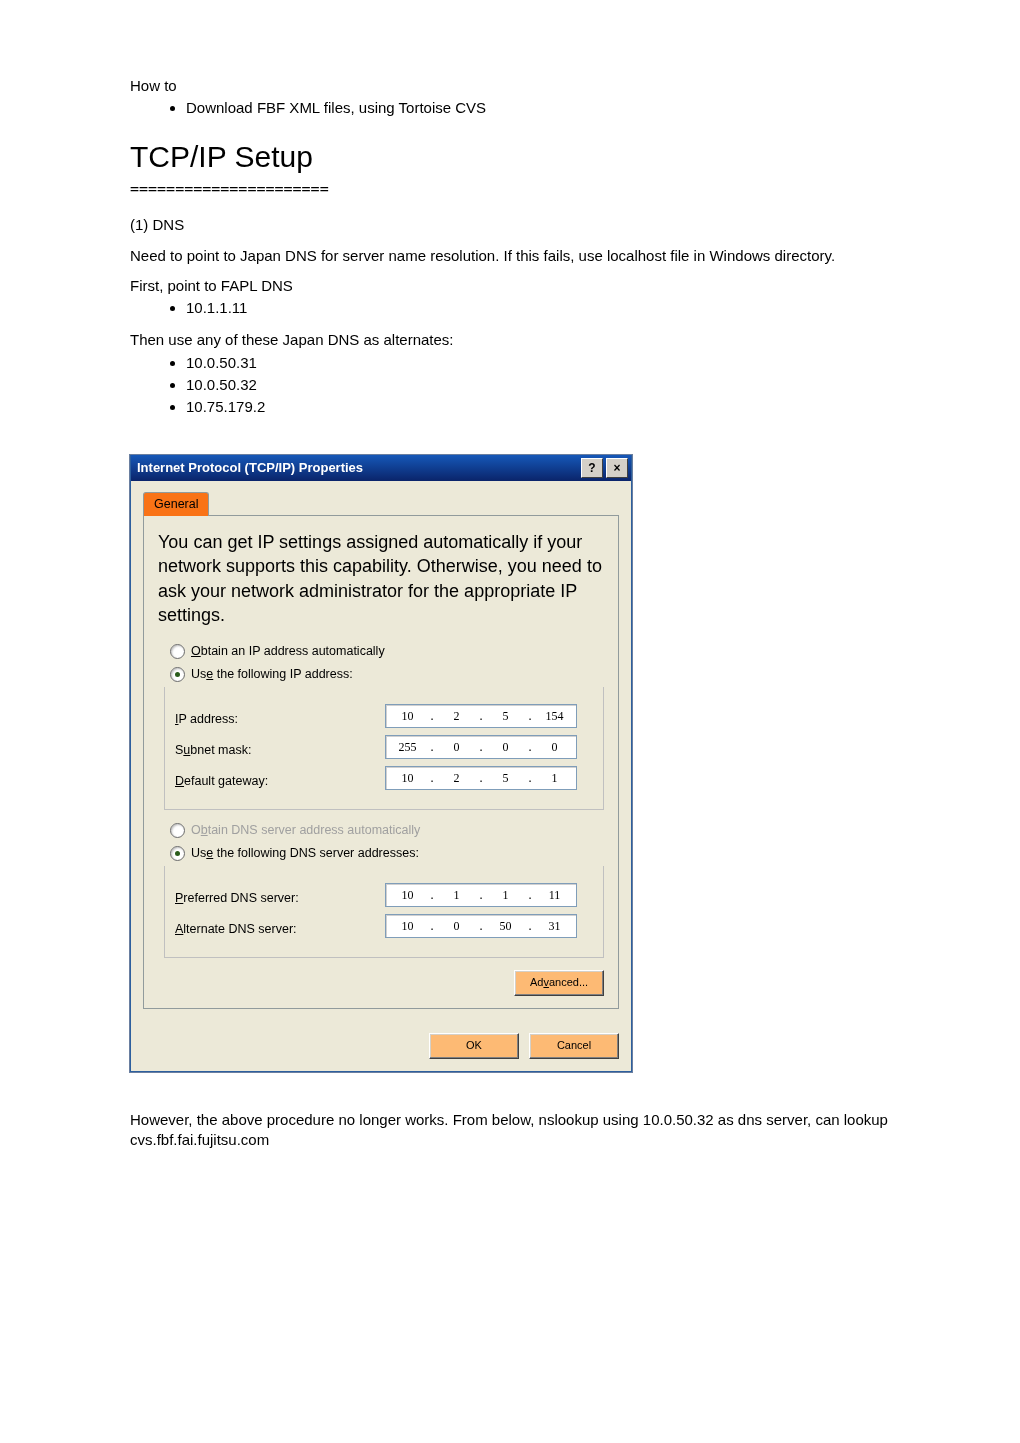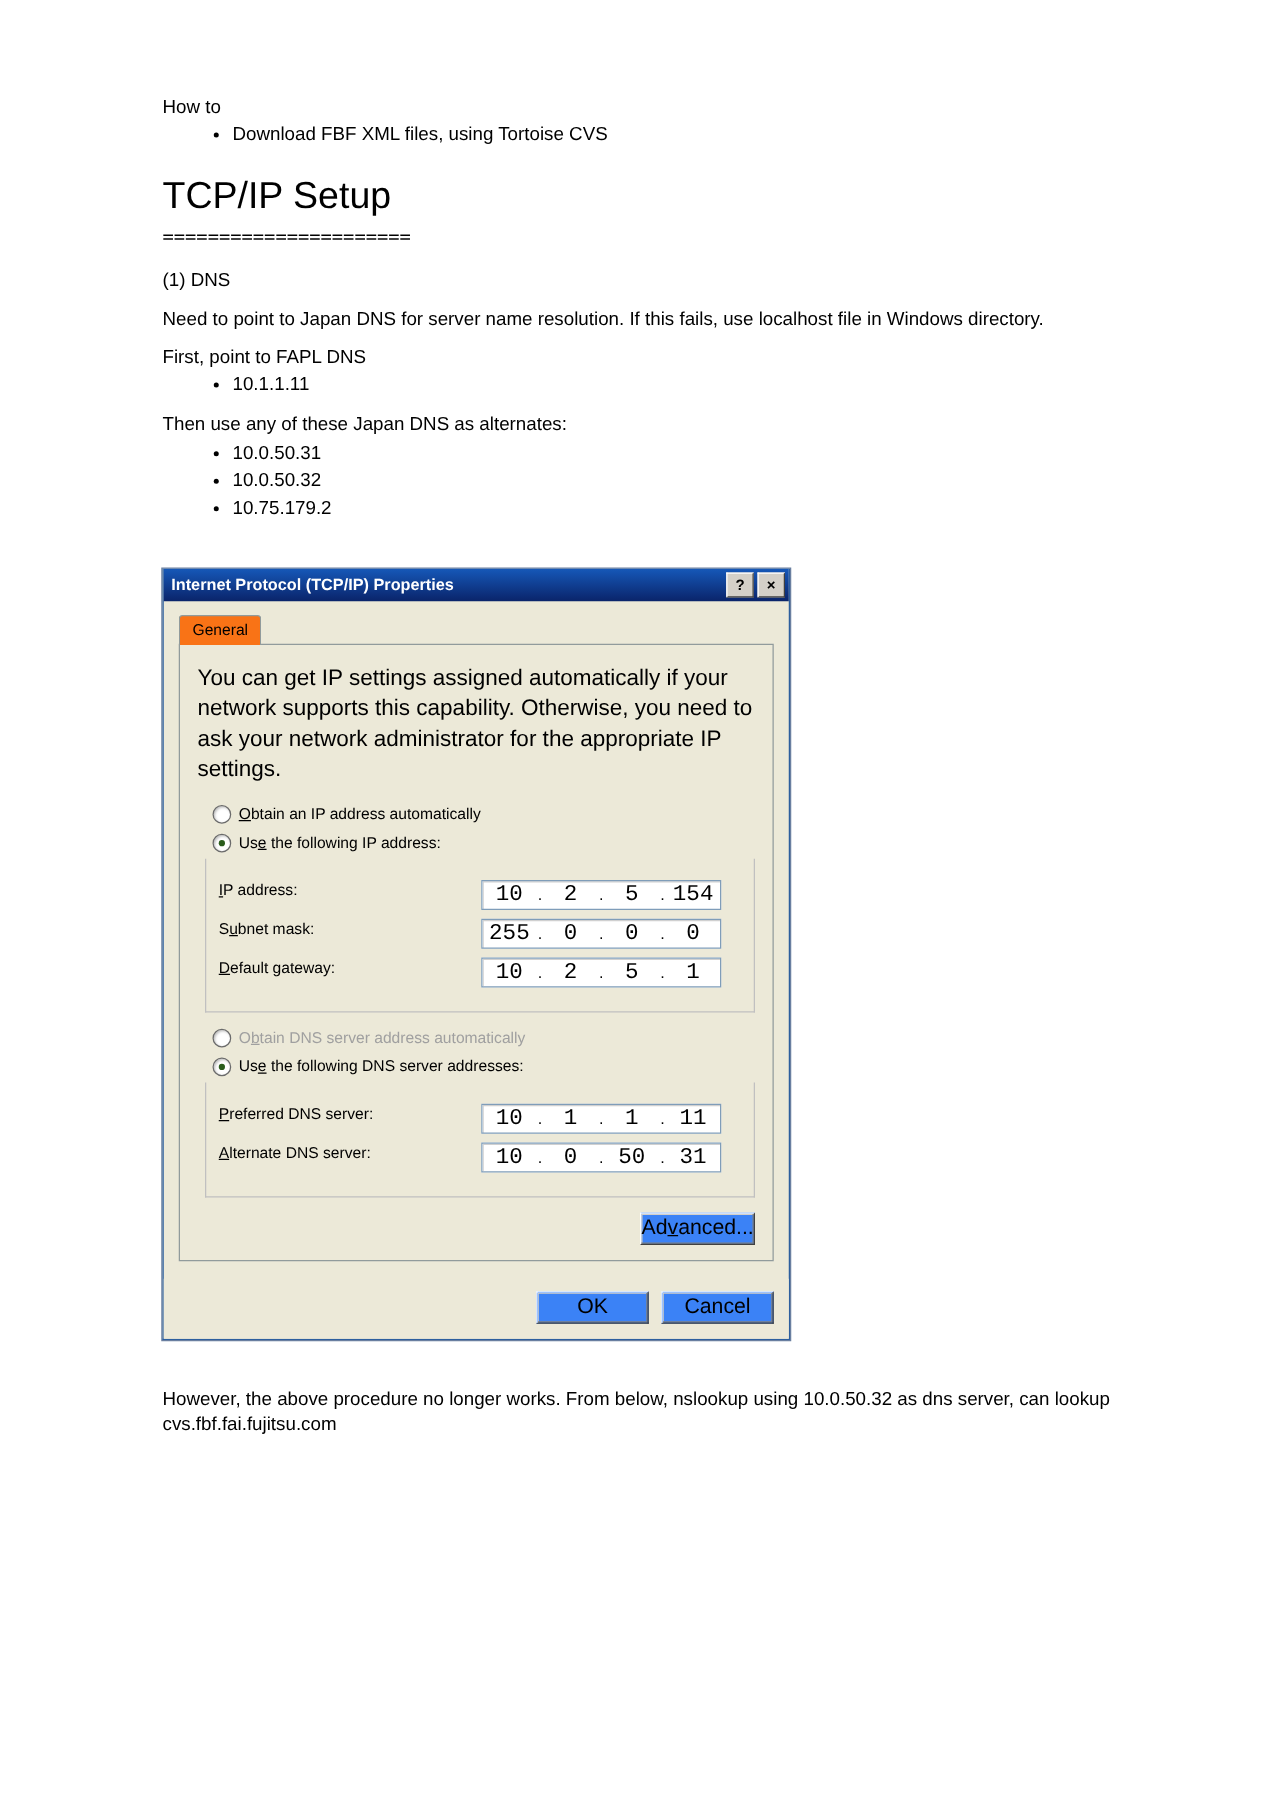--- a/index.html
+++ b/index.html
@@ -18,28 +18,28 @@
   .tab{display:inline-block;border:1px solid #919b9c;border-bottom:none;background:#f97316;padding:3px 10px 3px 10px;border-radius:3px 3px 0 0;position:relative;top:1px}
   .panel{border:1px solid #919b9c;background:#ece9d8;padding:14px 14px 12px 14px}
   .intro{font-size:18px;margin-bottom:16px;line-height:1.35}
   .opt{display:flex;align-items:center;gap:6px;margin:6px 0 6px 12px}
   .radio{width:13px;height:13px;border-radius:50%;background:#fff;border:1px solid #6b6b6b;box-shadow:inset 1px 1px 2px rgba(0,0,0,.25);display:flex;align-items:center;justify-content:center}
   .radio.sel::after{content:"";width:5px;height:5px;border-radius:50%;background:#2a5c1b}
   .opt-label{font-size:12.5px}
   .opt-label.disabled{color:#a0a0a0}
   .opt-label .ul{text-decoration:underline}
   .group{border:1px solid #c0c0c0;border-top:none;margin:-2px 0 12px 6px;padding:10px 12px 12px 10px;position:relative}
-  .row{display:flex;align-items:flex-start;margin:7px 0}
+  .row{display:flex;align-items:flex-end;margin:7px 0}
   .row .lbl{flex:0 0 210px;font-size:12.5px}
   .row .lbl .ul{text-decoration:underline}
   .ipbox{display:flex;align-items:center;width:190px;height:22px;background:#fff;border:1px solid #7f9db9;box-shadow:inset 1px 1px 0 #d0d0d0}
-  .ipbox span.oct{flex:1;text-align:center;font-size:18px;font-family:Liberation Mono, monospace}
+  .ipbox span.oct{flex:1;text-align:center;font-size:12px;font-family:Liberation Serif, serif}
   .ipbox span.dot{width:6px;text-align:center;font-size:13px}
   .btnrow{display:flex;justify-content:flex-end;margin-top:12px;gap:8px}
-  .winbtn{min-width:88px;height:24px;background:#3b82f6;border:1px solid #404040;border-top-color:#fff;border-left-color:#fff;box-shadow:inset -1px -1px 0 #808080,inset 1px 1px 0 #d4d0c8;font-size:17px;display:flex;align-items:flex-start;justify-content:center}
+  .winbtn{min-width:88px;height:24px;background:#fdba74;border:1px solid #404040;border-top-color:#fff;border-left-color:#fff;box-shadow:inset -1px -1px 0 #808080,inset 1px 1px 0 #d4d0c8;font-size:11px;display:flex;align-items:center;justify-content:center}
   .winbtn .ul{text-decoration:underline}
   .dlg-buttons{display:flex;justify-content:flex-end;gap:10px;padding:10px 12px 12px 0;background:#ece9d8}
 </style>
 </head>
 <body>
 <div class="page">
 
 <div>How to</div>
 <ul class="doc-list">
   <li>Download FBF XML files, using Tortoise CVS</li>

